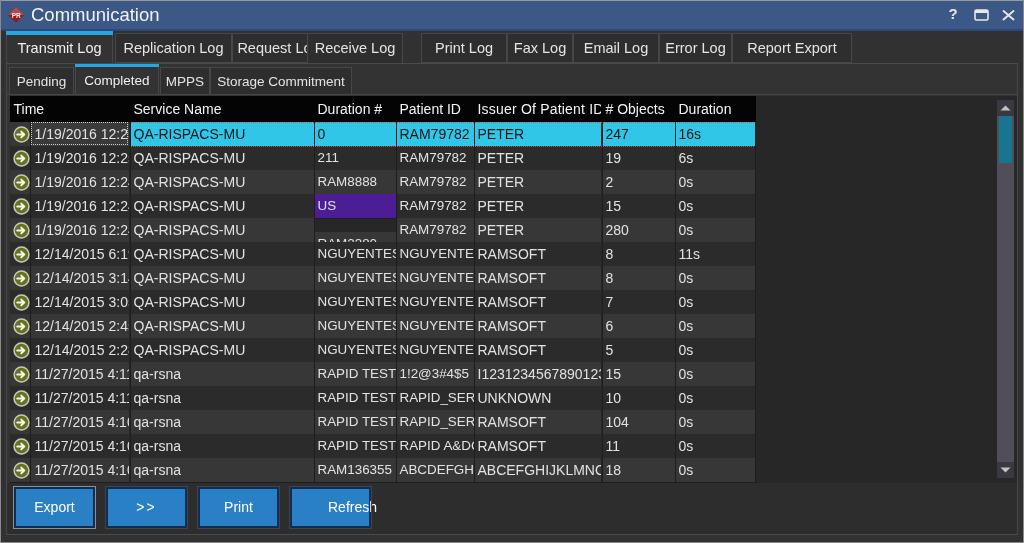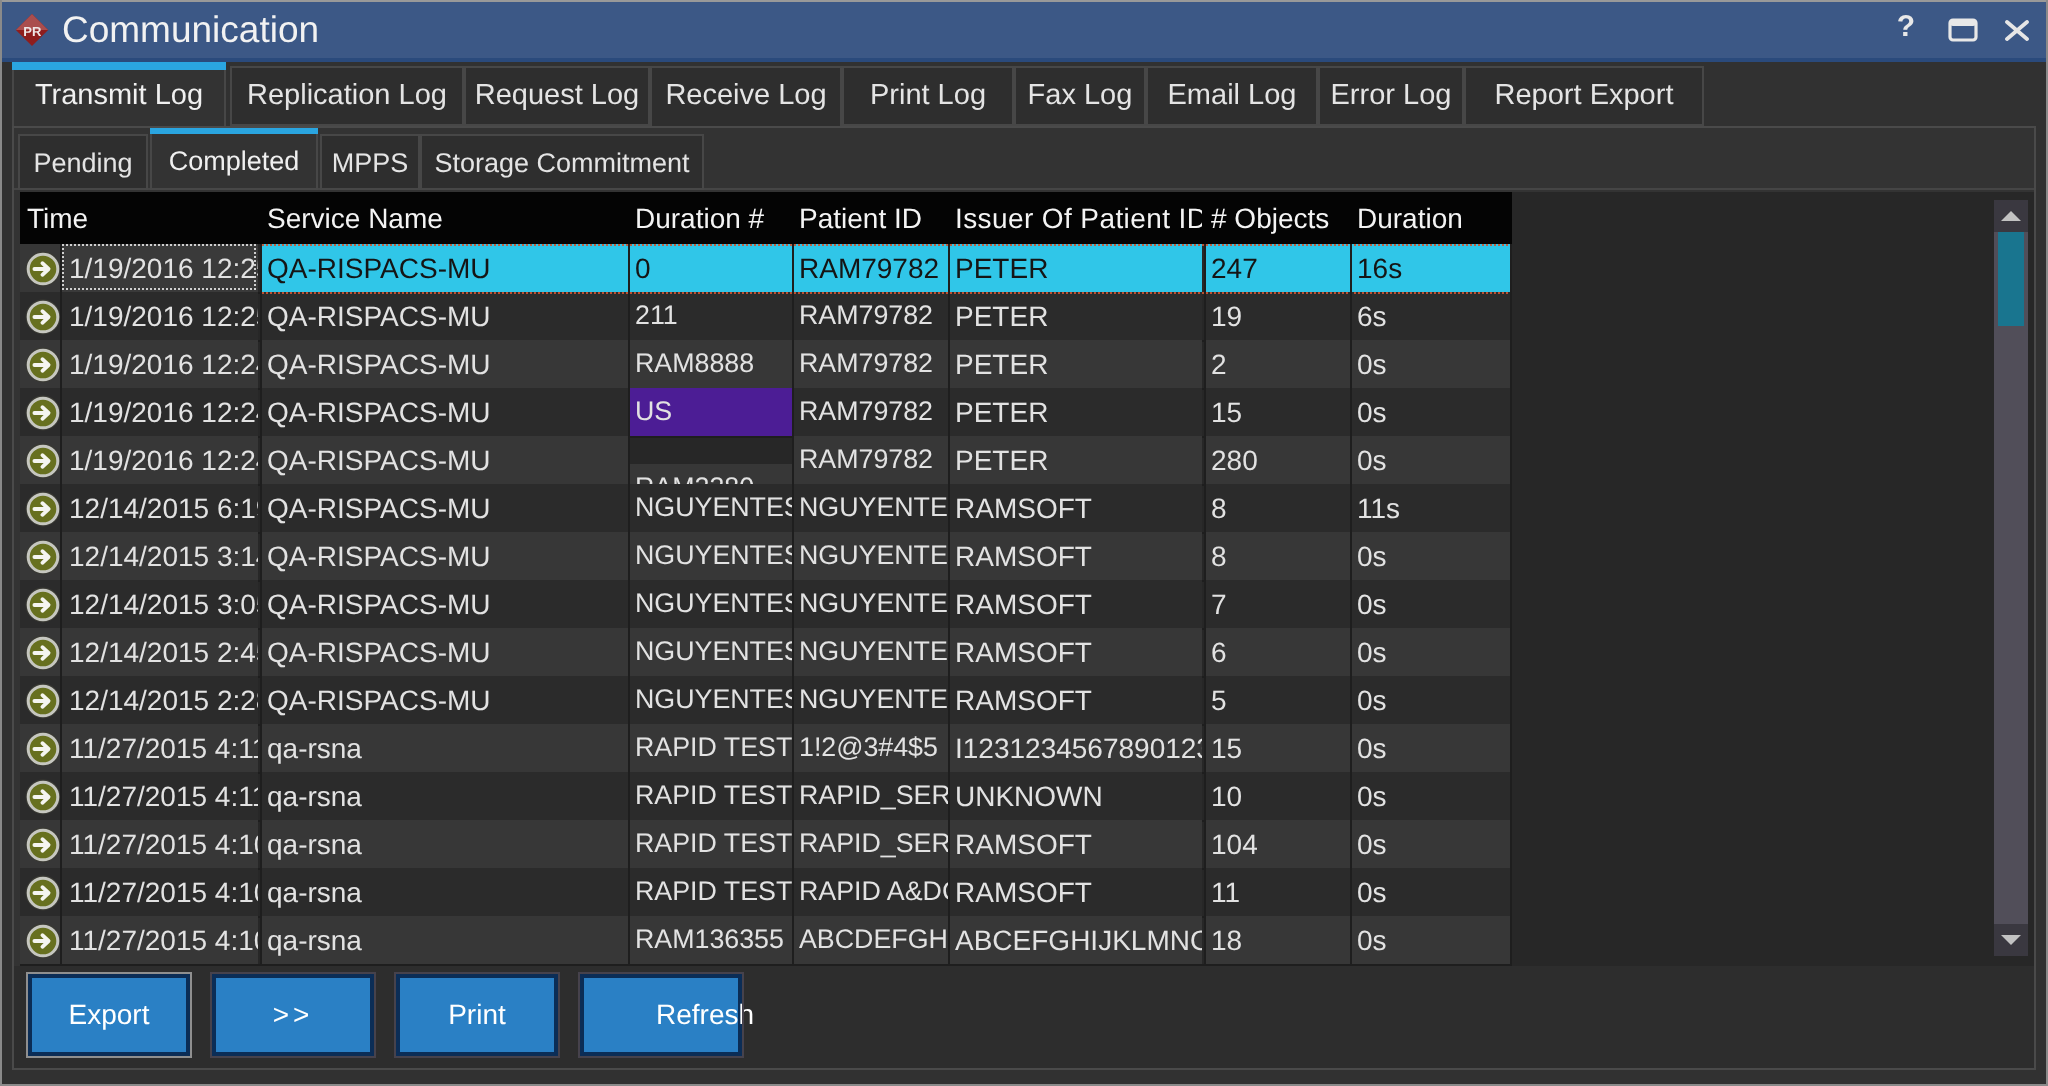--- a/index.html
+++ b/index.html
@@ -27,21 +27,21 @@
     <rect x="1" y="1" width="13" height="10" rx="1.5" fill="none" stroke="#e8e8e8" stroke-width="1.6"></rect>
     <rect x="1" y="1" width="13" height="3" rx="1.5" fill="#e8e8e8"></rect>
   </svg>
 <svg class="abs" style="left:1002px;top:10px" width="13" height="11">
     <path d="M1.5 1 L11.5 9.5 M11.5 1 L1.5 9.5" stroke="#e6e6e6" stroke-width="1.9" stroke-linecap="round"></path>
   </svg>
 <div class="abs" style="left:6px;top:31px;width:107px;height:4px;background:#2aa5e0"></div>
 <div class="tab" style="left:6px;top:35px;width:107px;height:29px;border-top:none;border-bottom:none;background:#333333;line-height:27px;color:#f0f0f0;">Transmit Log</div>
 <div class="tab" style="left:115px;top:33px;width:117px;height:30px;line-height:29px;">Replication Log</div>
 <div class="tab" style="left:232px;top:33px;width:93px;height:30px;line-height:29px;">Request Log</div>
-<div class="tab" style="left:325px;top:33px;width:96px;height:46px;line-height:29px;">Receive Log</div>
+<div class="tab" style="left:307px;top:33px;width:96px;height:46px;line-height:29px;">Receive Log</div>
 <div class="tab" style="left:421px;top:33px;width:86px;height:30px;line-height:29px;">Print Log</div>
 <div class="tab" style="left:507px;top:33px;width:66px;height:30px;line-height:29px;">Fax Log</div>
 <div class="tab" style="left:573px;top:33px;width:86px;height:30px;line-height:29px;">Email Log</div>
 <div class="tab" style="left:659px;top:33px;width:73px;height:30px;line-height:29px;">Error Log</div>
 <div class="tab" style="left:732px;top:33px;width:120px;height:30px;line-height:29px;">Report Export</div>
 <div class="abs" style="left:6px;top:63px;width:1012px;height:472px;border:1px solid #4a4a4a;box-sizing:border-box;background:#333333"></div>
 <div class="abs" style="left:7px;top:94px;width:1010px;height:1px;background:#454545"></div>
 <div class="tab" style="left:9px;top:67px;width:65px;height:28px;line-height:27px;font-size:13.5px;">Pending</div>
 <div class="abs" style="left:75px;top:64px;width:84px;height:3px;background:#2aa5e0"></div>
 <div class="tab" style="left:75px;top:67px;width:84px;height:28px;border-top:none;background:#333333;line-height:27.5px;font-size:13.5px;color:#f0f0f0;">Completed</div>

